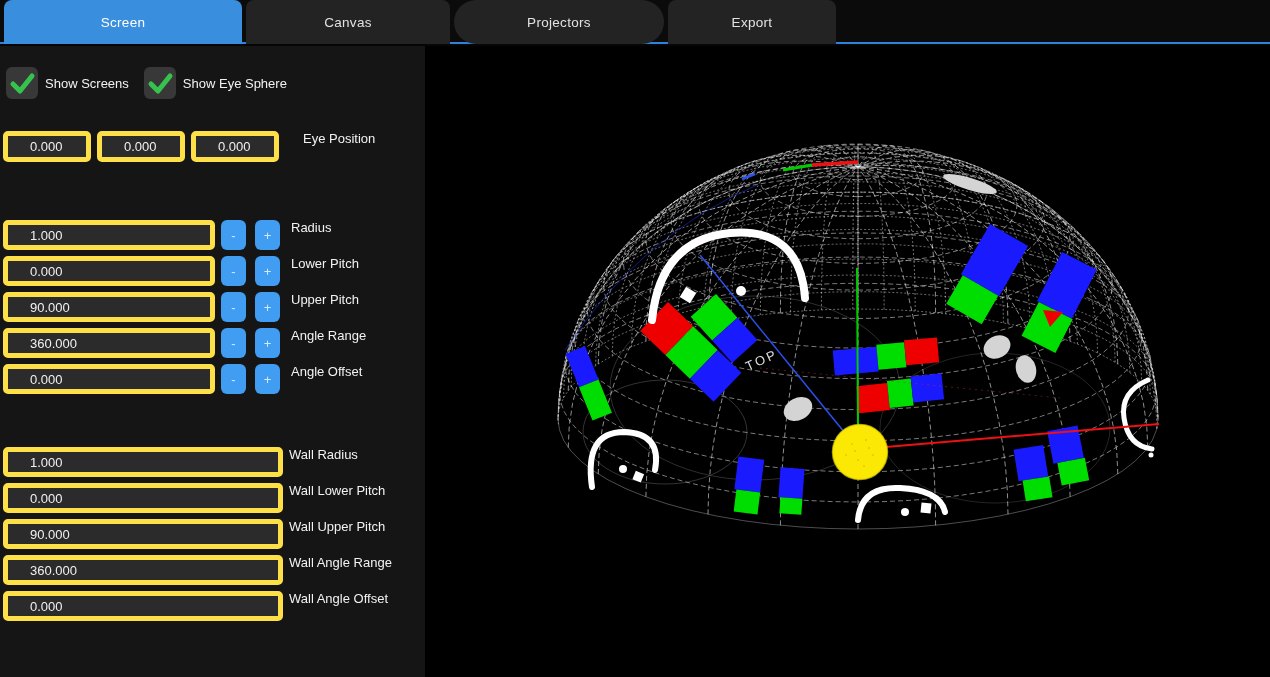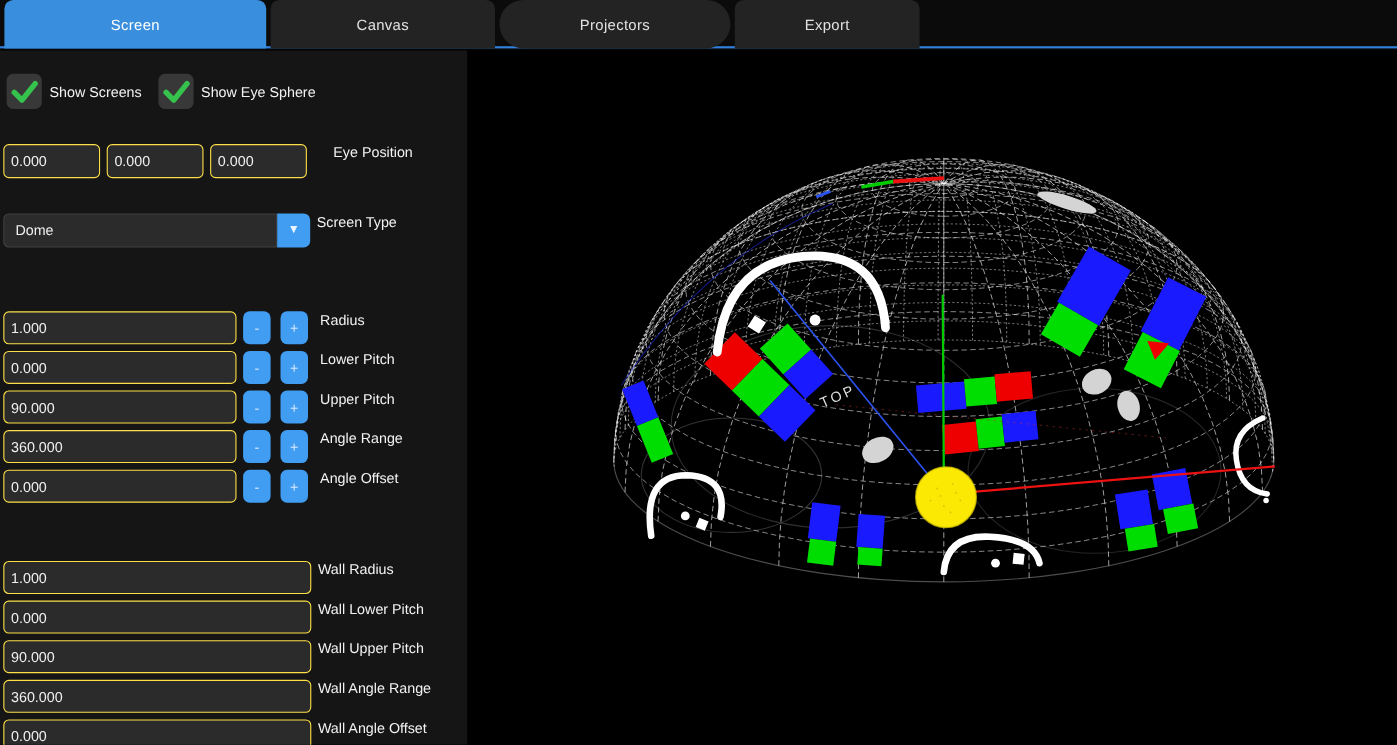--- a/index.html
+++ b/index.html
@@ -22,22 +22,22 @@
   .panel{position:absolute;left:0;top:46px;width:425px;height:631px;background:#151515;box-sizing:border-box;}
   .row{display:flex;align-items:flex-start;margin-left:3px;}
   .lbl{color:#f2f2f2;font-size:13px;white-space:nowrap;}
 
   .checks{margin:21px 0 0 6px;}
   .check{display:flex;align-items:center;cursor:pointer;margin-right:15px;}
   .checkbox{width:32px;height:32px;background:#383838;border-radius:6px;display:flex;
             align-items:center;justify-content:center;flex:0 0 auto;}
   .check .lbl{margin-left:7px;}
 
-  .field{background:#2b2b2b;border:1px solid #fde047;border-radius:5px;color:#f0f0f0;
-         font-size:13px;padding:0 6px;height:31px;box-sizing:border-box;outline:none;}
+  .field{background:#2b2b2b;border:5px solid #fde047;border-radius:5px;color:#f0f0f0;
+         font-size:13px;padding:0 22px;height:31px;box-sizing:border-box;outline:none;}
   input.field{font-family:"Liberation Sans",sans-serif;}
 
   .eye-row{margin-top:32px;}
   .eye-row input{width:88px;margin-right:6px;}
   .eye-row .lbl{margin-left:18px;}
 
   .type-row{margin-top:32px;}
   .select-box{width:249px;height:31px;border-radius:5px 0 0 5px;border-right:none;
               display:flex;align-items:center;background:#2b2b2b;border:1px solid #404040;
               color:#f0f0f0;font-size:13px;padding:0 10px;box-sizing:border-box;cursor:pointer;}
@@ -98,29 +98,20 @@
       </div>
     </div>
 
     <div class="row eye-row">
       <input class="field" value="0.000" style="">
       <input class="field" value="0.000" style="">
       <input class="field" value="0.000" style="">
       <span class="lbl">Eye Position</span>
     </div>
 
-    <div class="row type-row">
-      <div class="select-box">
-        <span>Dome</span>
-      </div>
-      <button class="select-btn">
-        <span class="arr">▼</span>
-      </button>
-      <span class="lbl">Screen Type</span>
-    </div>
 
     <div class="params">
       <div class="row prow">
         <input class="field" value="1.000" style="">
         <button class="stepbtn minus">-</button>
         <button class="stepbtn plus">+</button>
         <span class="lbl">Radius</span>
       </div>
       <div class="row prow">
         <input class="field" value="0.000" style="">

